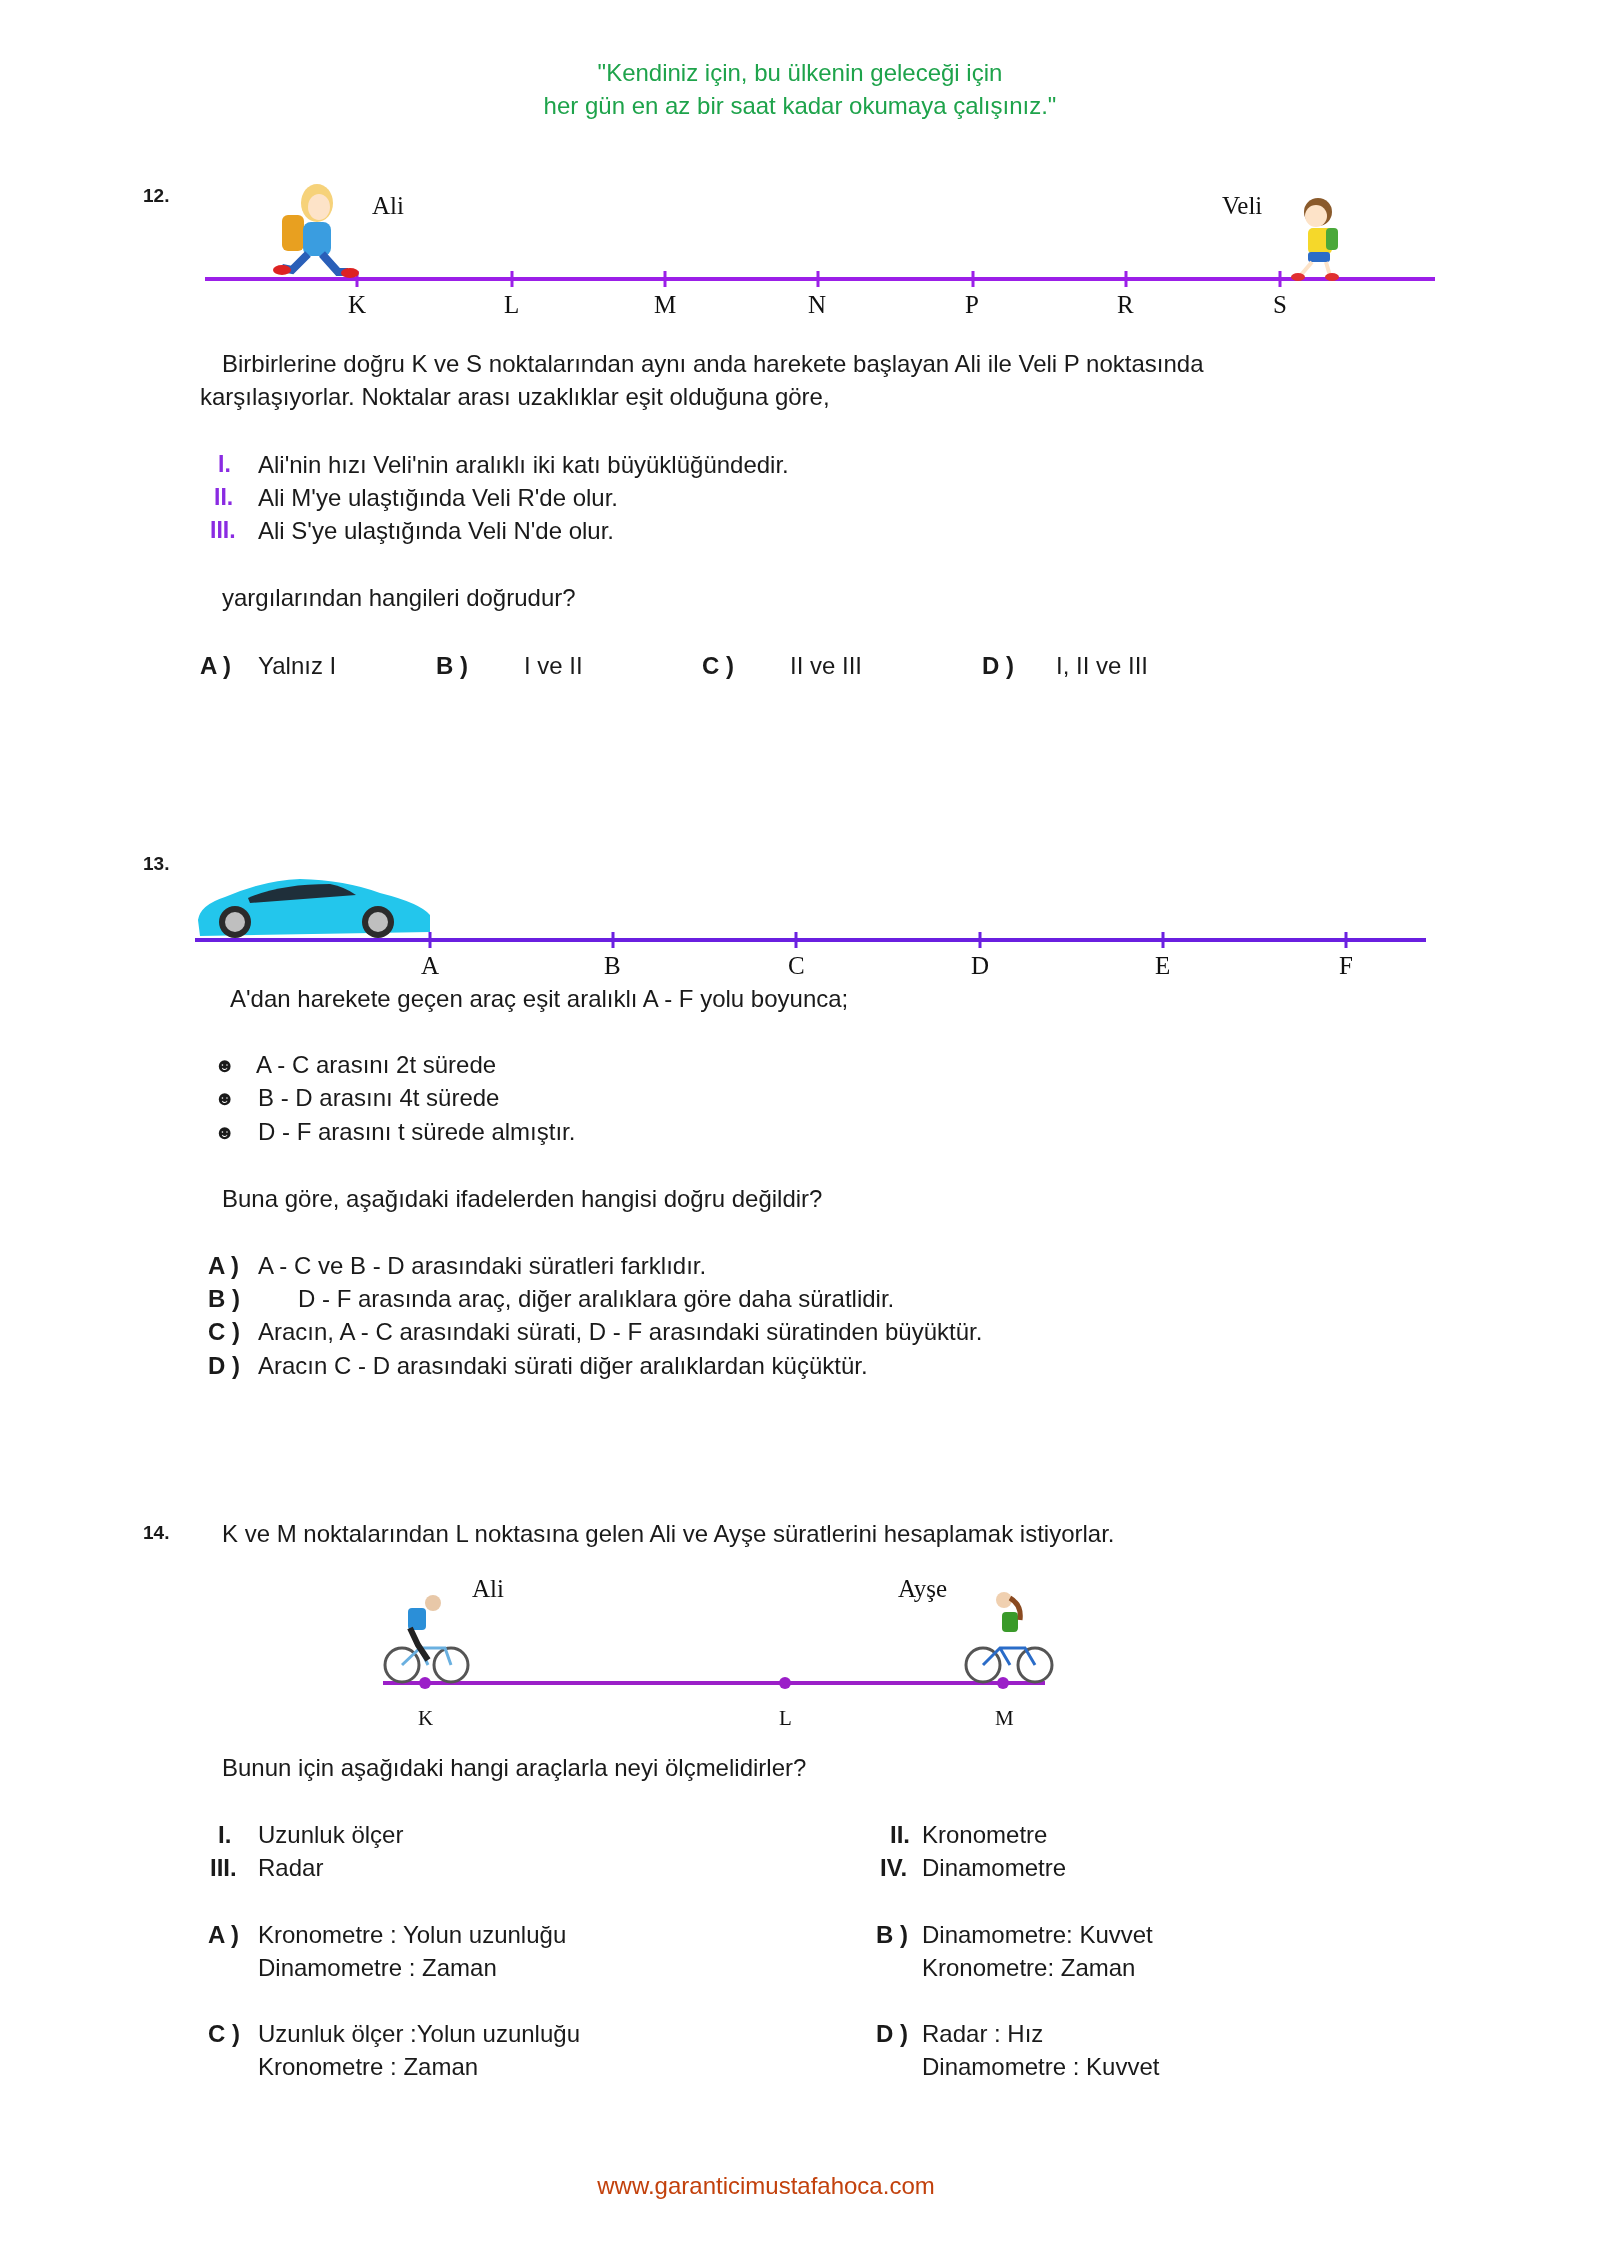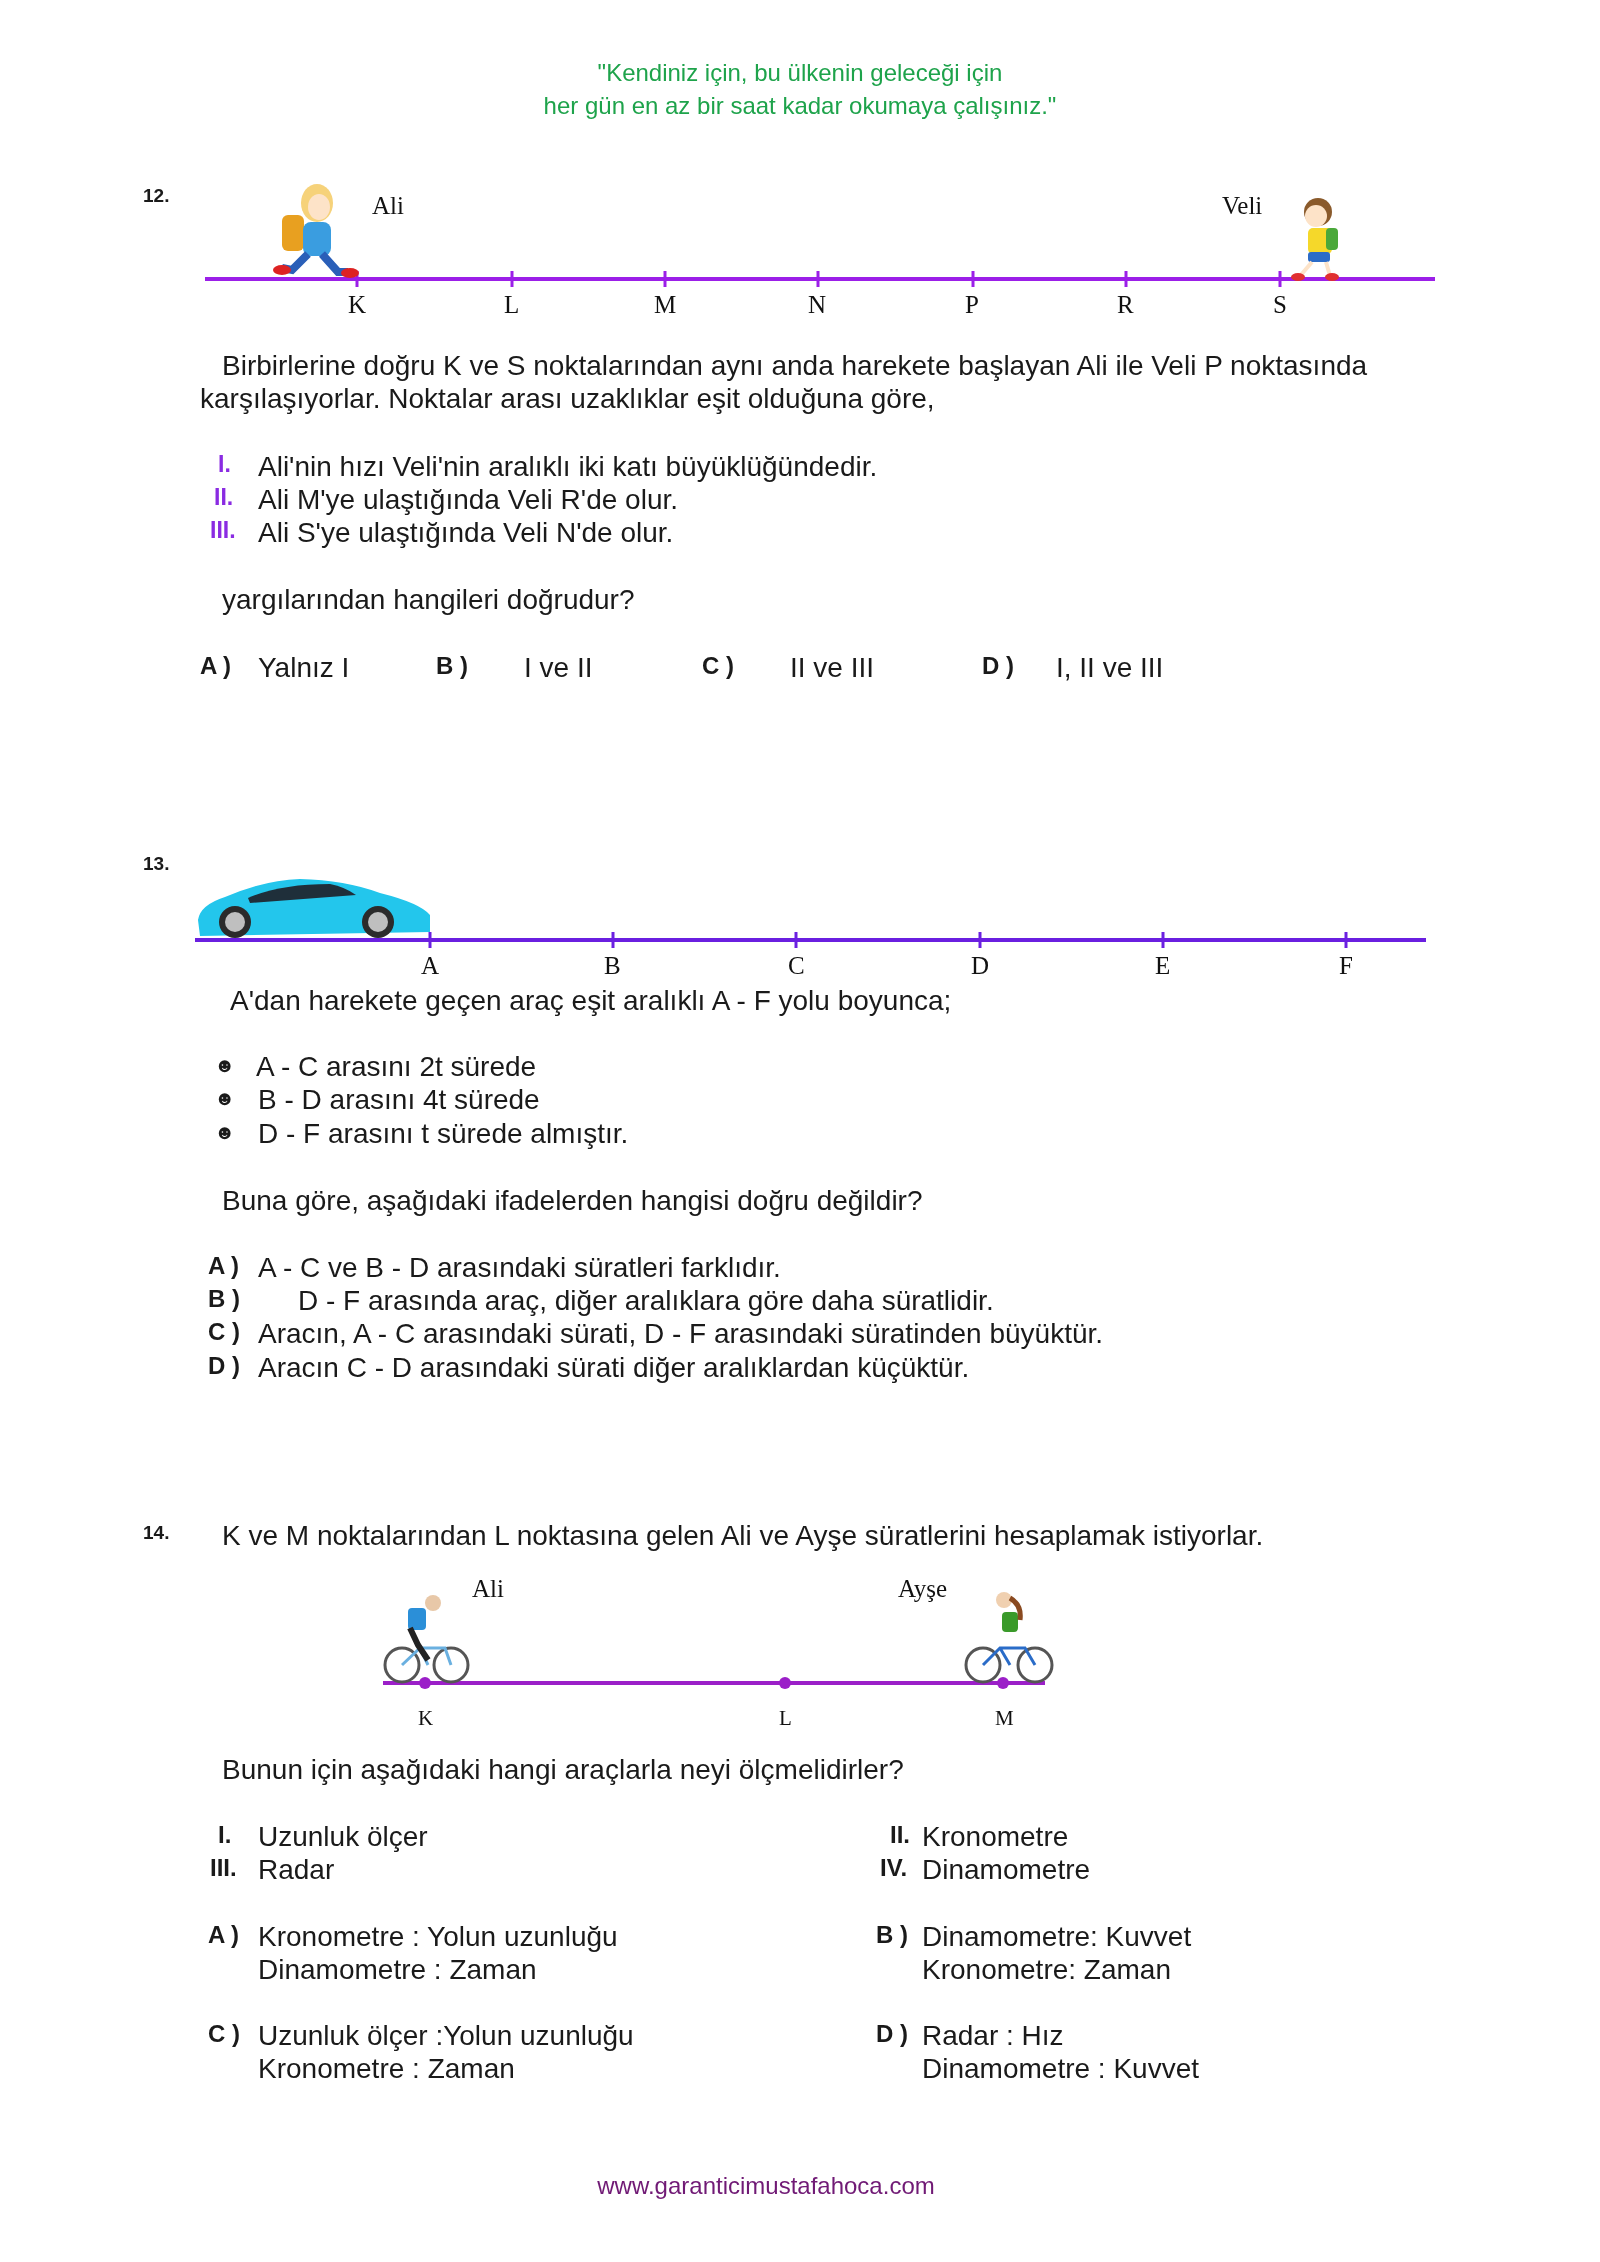--- a/index.html
+++ b/index.html
@@ -2,27 +2,27 @@
 <html><head>
 <meta charset="utf-8">
 <style>
   html, body { margin:0; padding:0; background:#ffffff; }
   body { width:1600px; height:2262px; position:relative; overflow:hidden;
          font-family:"Liberation Sans", sans-serif; color:#1a1a1a; }
   .abs { position:absolute; white-space:nowrap; }
   .quote { position:absolute; left:0; width:1600px; text-align:center;
            color:#1ea34b; font-size:24px; line-height:33px; }
   .qnum { font-weight:bold; font-size:19px; }
-  .txt { font-size:28px; }
+  .txt { font-size:24px; }
   .serif { font-family:"Liberation Serif", serif; font-size:25px; color:#111; }
   .serif-sm { font-family:"Liberation Serif", serif; font-size:21px; color:#111; }
   .roman-purple { color:#8a2be2; font-weight:bold; font-size:23px; }
   .opt-letter { font-weight:bold; font-size:24px; }
   .footer { position:absolute; left:0; width:1532px; text-align:center;
-            color:#701a75; font-size:24px; }
+            color:#c2410c; font-size:24px; }
   svg { position:absolute; left:0; top:0; }
 </style>
 </head>
 <body>
 
 <div class="quote" style="top:56px;">"Kendiniz için, bu ülkenin geleceği için</div>
 <div class="quote" style="top:89px;">her gün en az bir saat kadar okumaya çalışınız."</div>
 
 <div class="abs qnum" style="left:143px; top:185px;">12.</div>
 

